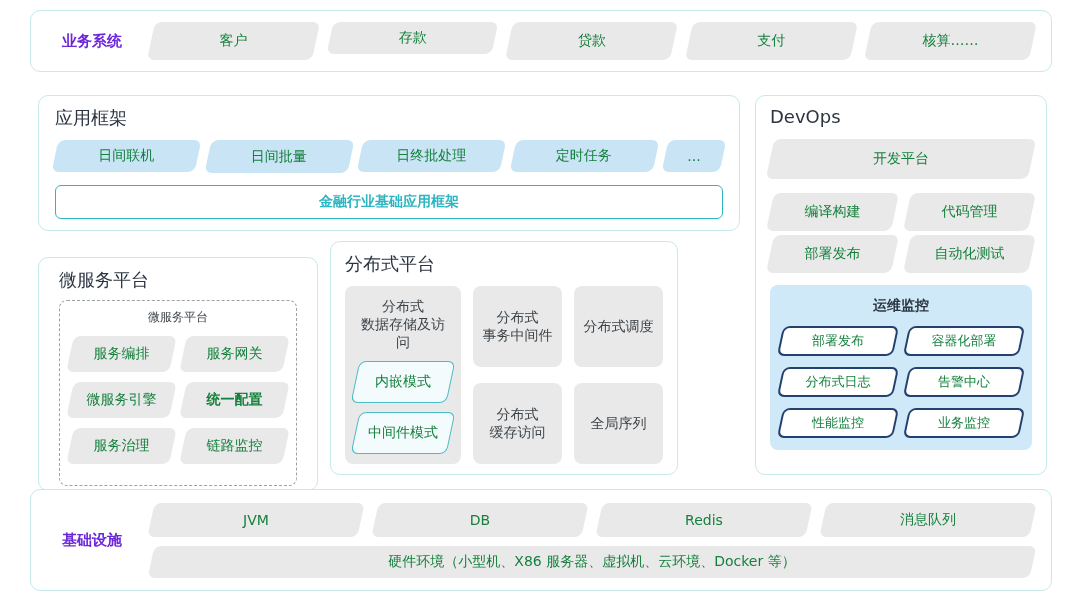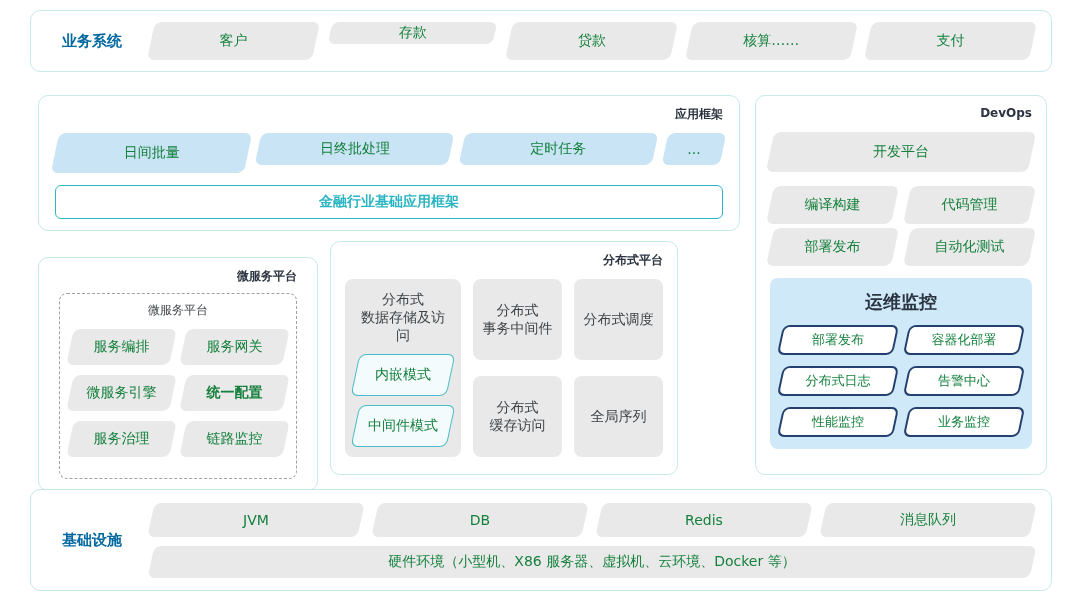--- a/index.html
+++ b/index.html
@@ -12,24 +12,24 @@
     color: #3d4449;
     overflow: hidden;
   }
   .panel {
     position: absolute;
     border: 1px solid #c6e9ec;
     border-radius: 10px;
     background: #ffffff;
   }
   .panel-title {
-    font-size: 12px; font-weight: bold; text-align: right; color: #2b3440;
+    font-size: 18px; font-weight: normal; text-align: left; color: #2b3440;
   }
   .hbar { display: flex; align-items: center; padding: 0 18px; gap: 16px; }
-  .bar-label { flex: none; width: 86px; font-weight: bold; font-size: 15px; text-align: center; color: #0369a1; }
+  .bar-label { flex: none; width: 86px; font-weight: bold; font-size: 15px; text-align: center; color: #6d28d9; }
   .bar-row { flex: 1; display: flex; gap: 14px; }
   .chip { position: relative; display: flex; align-items: center; justify-content: center; font-size: 14px; color: #15803d; }
   .chip::before {
     content: ""; position: absolute; inset: 0; border-radius: 7px;
     transform: skewX(-12deg); background: #e9e9e9;
   }
   .chip.blue::before { background: #c9e4f5; }
   .chip.white::before { background: #ffffff; border: 2px solid #24406e; }
   .chip.teal::before { background: #f4fbfd; border: 1px solid #49bcc7; }
   .chip > span { position: relative; z-index: 1; text-align: center; }
@@ -54,55 +54,58 @@
   .pre { white-space: pre-line; }
   .dist-grid { display: flex; gap: 12px; margin-top: 10px; height: 178px; }
   .dist-col { flex: 1; display: flex; flex-direction: column; gap: 16px; }
   .dist-col > .gray-block { flex: 1; }
   .storage-block { flex: 1.08; flex-direction: column; justify-content: flex-start; padding: 12px 10px 10px; gap: 9px; }
   .storage-block .chip { height: 42px; width: 100%; flex: none; }
   .monitor {
     margin-top: 12px; background: #cfe9f8; border-radius: 8px;
     padding: 8px 10px 12px;
   }
-  .monitor-title { font-size: 18px; font-weight: bold; text-align: center; margin: 4px 0 11px; color: #2b3440; }
+  .monitor-title { font-size: 14px; font-weight: bold; text-align: center; margin: 4px 0 11px; color: #2b3440; }
   .monitor .grid2 { gap: 11px 10px; }
   .monitor .chip { height: 30px; font-size: 13px; }
   .stack { flex: 1; display: flex; flex-direction: column; gap: 9px; }
 </style>
 </head>
 <body>
 
 <div class="page">
 
   <section class="panel hbar" style="left:30px; top:10px; width:1022px; height:62px;">
     <div class="bar-label">业务系统</div>
     <div class="bar-row">
       <div class="chip grow" style="height:38px;">
           <span>客户</span>
         </div>
-      <div class="chip grow" style="height:22px;">
+      <div class="chip grow" style="height:32px;">
           <span>存款</span>
         </div>
       <div class="chip grow" style="height:38px;">
           <span>贷款</span>
         </div>
       <div class="chip grow" style="height:38px;">
+          <span>支付</span>
+        </div>
+      <div class="chip grow" style="height:38px;">
           <span>核算……</span>
-        </div>
-      <div class="chip grow" style="height:38px;">
-          <span>支付</span>
         </div>
     </div>
   </section>
 
   <section class="panel" style="left:38px; top:95px; width:702px; height:136px; padding:10px 16px 14px;">
     <div class="panel-title">应用框架</div>
     <div style="display:flex; gap:10px; margin-top:10px;">
-      <div class="chip blue grow" style="height:40px;">
+      <div class="chip blue grow" style="height:32px;">
+          <span>日间联机</span>
+        </div>
+      <div class="chip blue grow" style="height:33px;">
           <span>日间批量</span>
         </div>
       <div class="chip blue grow" style="height:32px;">
           <span>日终批处理</span>
         </div>
       <div class="chip blue grow" style="height:32px;">
           <span>定时任务</span>
         </div>
       <div class="chip blue" style="height:32px; flex:0 0 58px;">
           <span>...</span>

